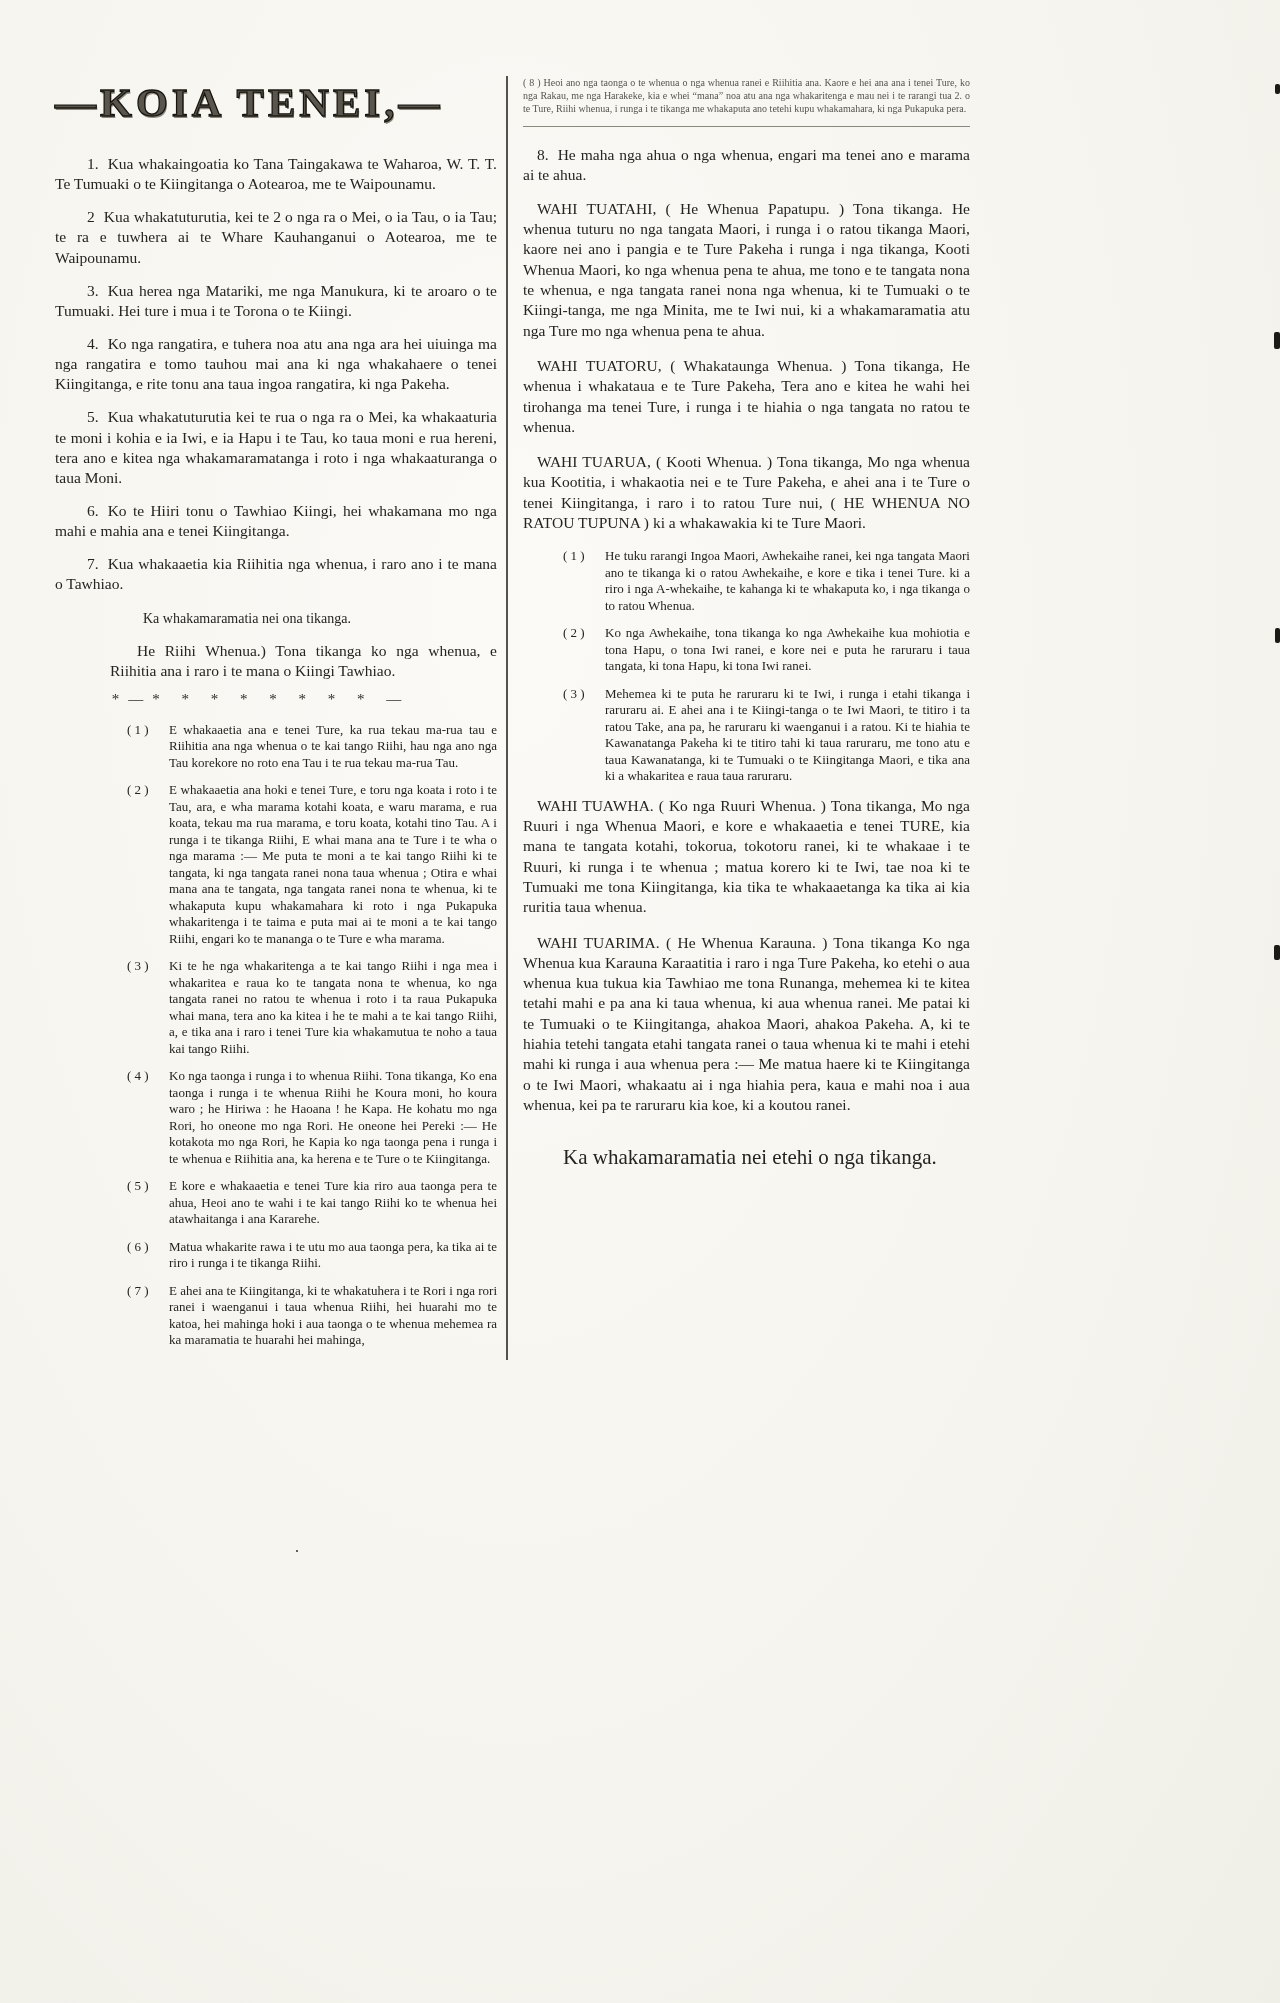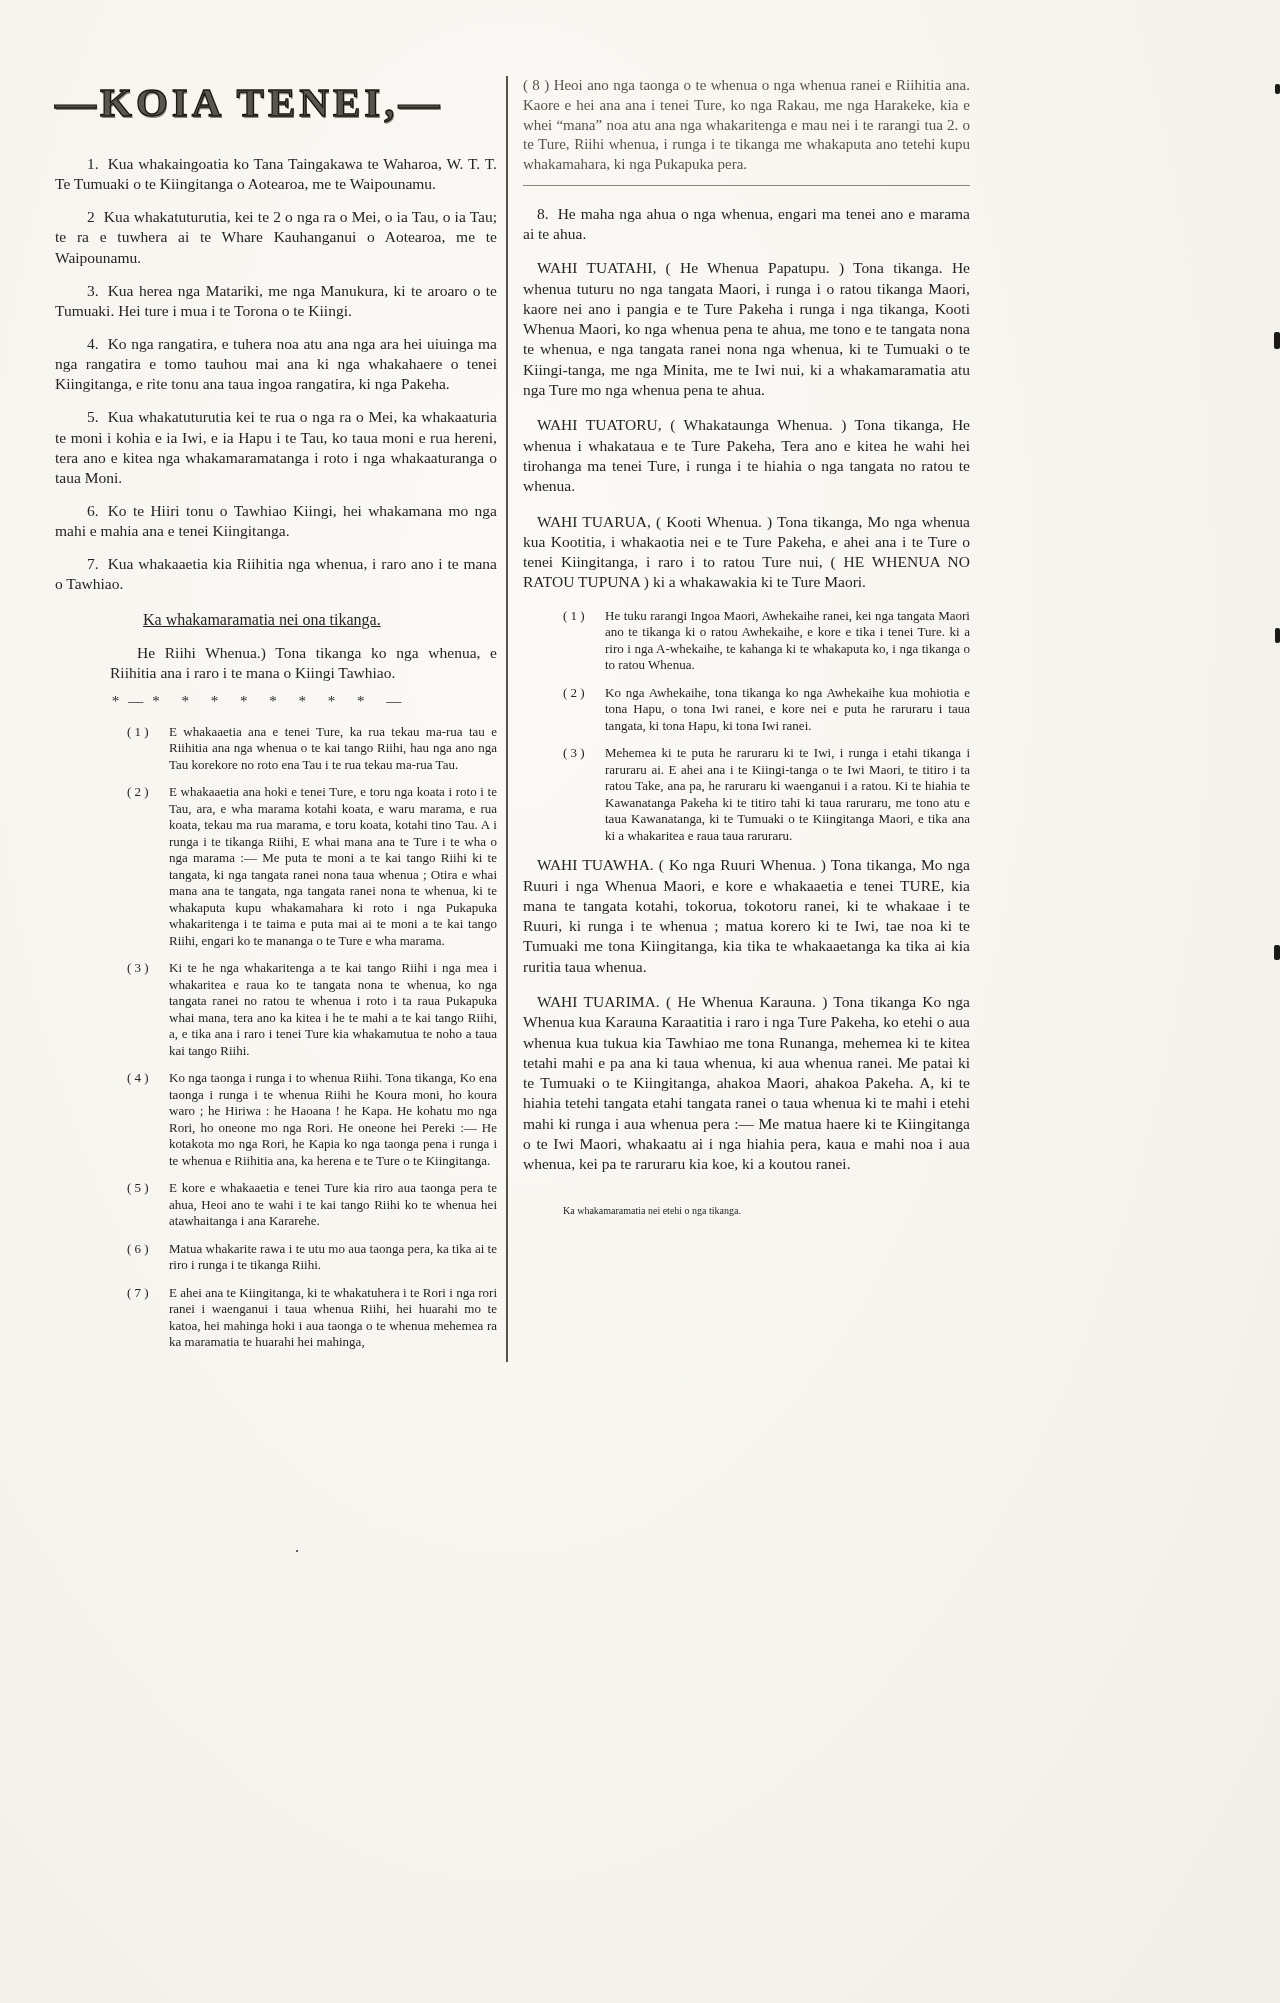--- a/index.html
+++ b/index.html
@@ -28,39 +28,39 @@
     -webkit-text-stroke:1.3px #17150f;
     text-shadow:1px 2px 0 #8d897e;
     margin:2px 0 28px 0;
     white-space:nowrap;
   }
 
   .para { font-size:15.5px; line-height:1.30; text-align:justify; text-indent:32px; margin-bottom:13px; }
   .para-r { font-size:15.5px; line-height:1.30; text-align:justify; text-indent:14px; margin-bottom:14px; }
   .pnum { margin-right:9px; }
 
-  .note { font-size:16px; margin:16px 0 14px 88px;text-decoration:underline; }
+  .note { font-size:14px; margin:16px 0 14px 88px; }
   .lease { font-size:15.5px; line-height:1.30; text-align:justify; margin:14px 0 10px 55px; text-indent:27px; }
   .stars { text-align:center; font-size:15px; letter-spacing:9px; margin:8px 30px 14px 0; color:#2c2a25; }
 
   .clauses-left  { margin-left:72px; }
   .clauses-right { margin-left:40px; }
   .clause { display:flex; font-size:13px; line-height:1.27; margin-bottom:11px; }
   .cnum  { flex:none; width:42px; }
   .ctext { flex:1; text-align:justify; }
 
   .fragment {
-    font-size:15px; line-height:1.32; text-align:justify;
+    font-size:10px; line-height:1.32; text-align:justify;
     color:#56544d; filter:blur(0.35px); margin-bottom:10px;
   }
   .rcol-rule { border:none; border-top:1px solid #8b877c; margin:4px 0 18px 0; }
 
   .section { font-size:15.5px; line-height:1.31; text-align:justify; text-indent:14px; margin-bottom:15px; }
 
-  .closing { font-size:10px; margin:30px 0 0 40px; }
+  .closing { font-size:21px; margin:30px 0 0 40px; }
 
   .stray-dot { position:absolute; left:295px; top:1538px; font-size:16px; color:#33312c; }
 
   .ink { position:absolute; background:#1b1a16; border-radius:2px; }
   .ink-1 { right:0; top:84px;  width:5px;  height:10px; }
   .ink-2 { right:0; top:332px; width:6px;  height:17px; }
   .ink-3 { right:0; top:628px; width:5px;  height:15px; }
   .ink-4 { right:0; top:945px; width:6px;  height:15px; }
 </style>
 </head>

